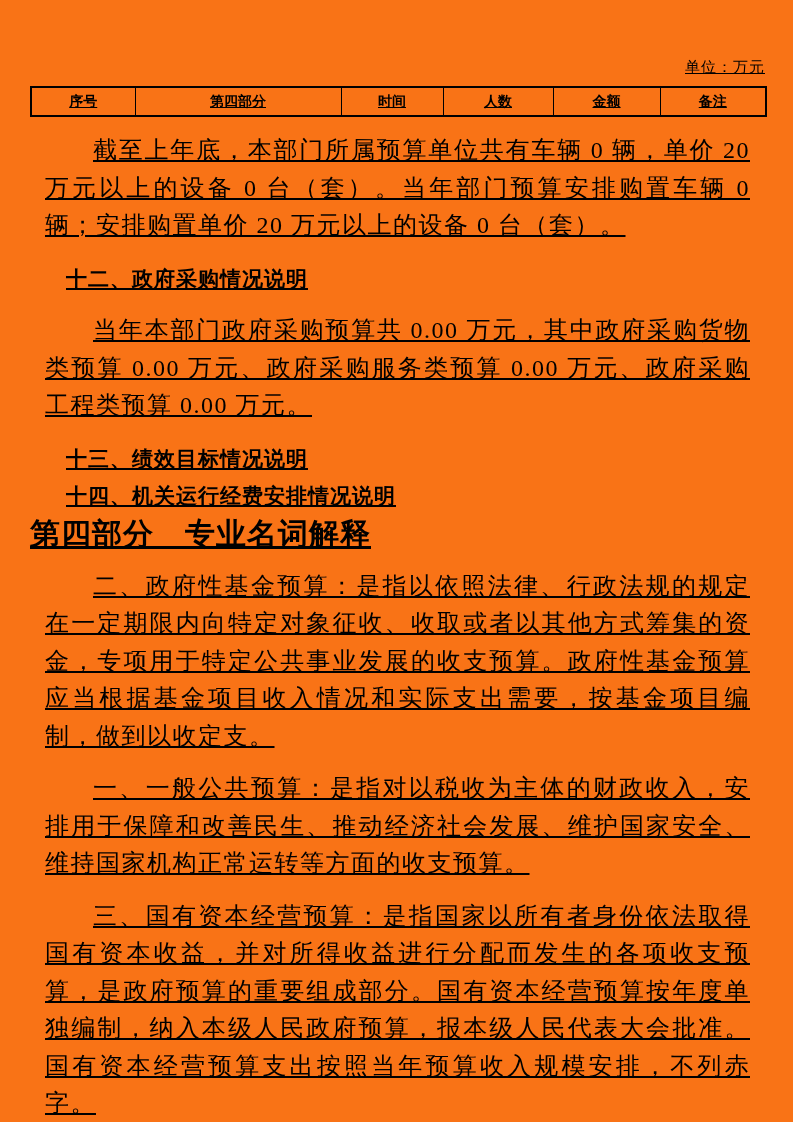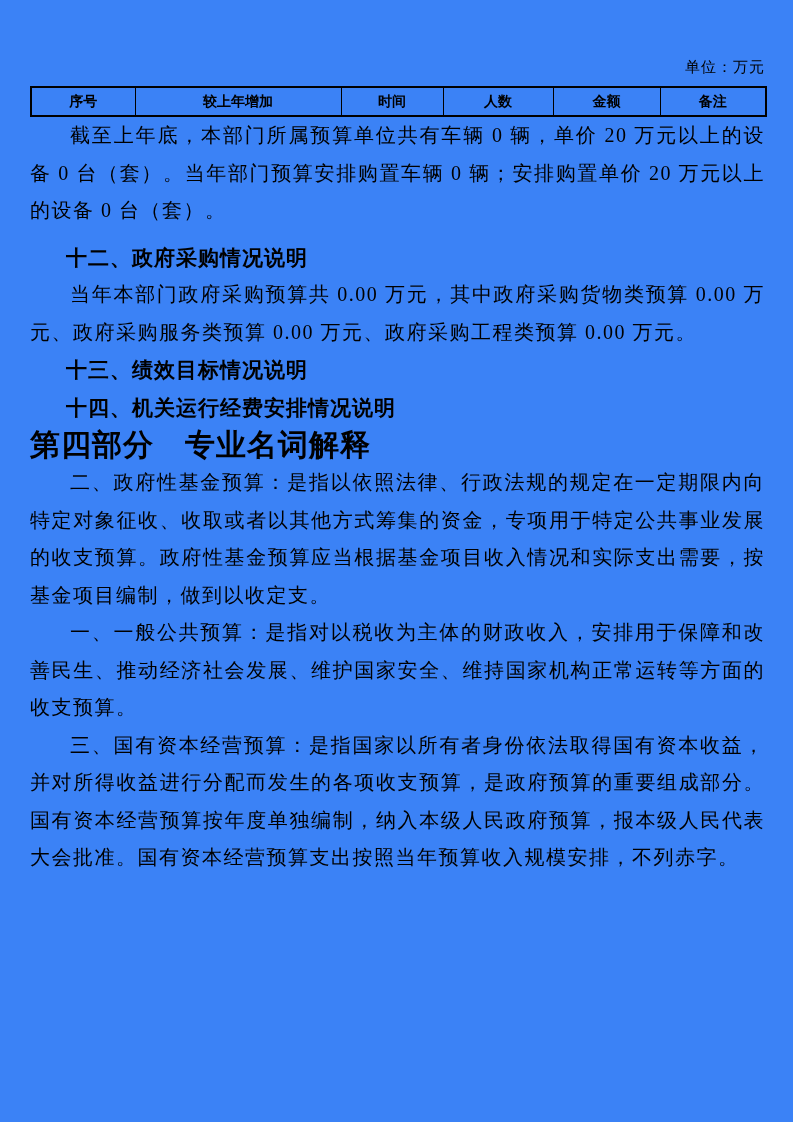--- a/index.html
+++ b/index.html
@@ -4,25 +4,26 @@
 <style>
   html, body {
     margin: 0;
     padding: 0;
     background: #ffffff;
   }
   .page {
     position: relative;
     width: 793px;
     height: 1122px;
-    background: #3b82f6;
+    background: #f97316;
     color: #000000;
     font-family: "Liberation Serif", "DejaVu Serif", serif;
     overflow: hidden;
     box-sizing: border-box;
+    text-decoration: underline;
   }
   .content {
     padding: 52px 28px 0 30px;
   }
   .unit-note {
     text-align: right;
     font-size: 15px;
     line-height: 30px;
     height: 30px;
     letter-spacing: 1px;
@@ -47,22 +48,22 @@
   .sec-heading {
     margin: 0;
     font-family: "Liberation Sans", "DejaVu Sans", sans-serif;
     font-weight: bold;
     font-size: 21px;
     line-height: 37.5px;
     text-indent: 36px;
     letter-spacing: 1px;
   }
   .body-para {
-    margin: 0;
-    font-size: 20px;
+    margin: 15px;
+    font-size: 24px;
     line-height: 37.5px;
     text-indent: 2em;
     text-align: justify;
     letter-spacing: 1.5px;
   }
   .sec-heading:first-of-type {
     margin-top: 9px;
   }
   .part-title {
     margin: 0;
@@ -87,21 +88,21 @@
         <col style="width:104px">
         <col style="width:206px">
         <col style="width:102px">
         <col style="width:110px">
         <col style="width:107px">
         <col style="width:106px">
       </colgroup>
       <thead>
         <tr>
           <th>序号</th>
-          <th>较上年增加</th>
+          <th>第四部分</th>
           <th>时间</th>
           <th>人数</th>
           <th>金额</th>
           <th>备注</th>
         </tr>
       </thead>
     </table>
 
     <p class="body-para">截至上年底，本部门所属预算单位共有车辆 0 辆，单价 20 万元以上的设备 0 台（套）。当年部门预算安排购置车辆 0 辆；安排购置单价 20 万元以上的设备 0 台（套）。</p>
 

